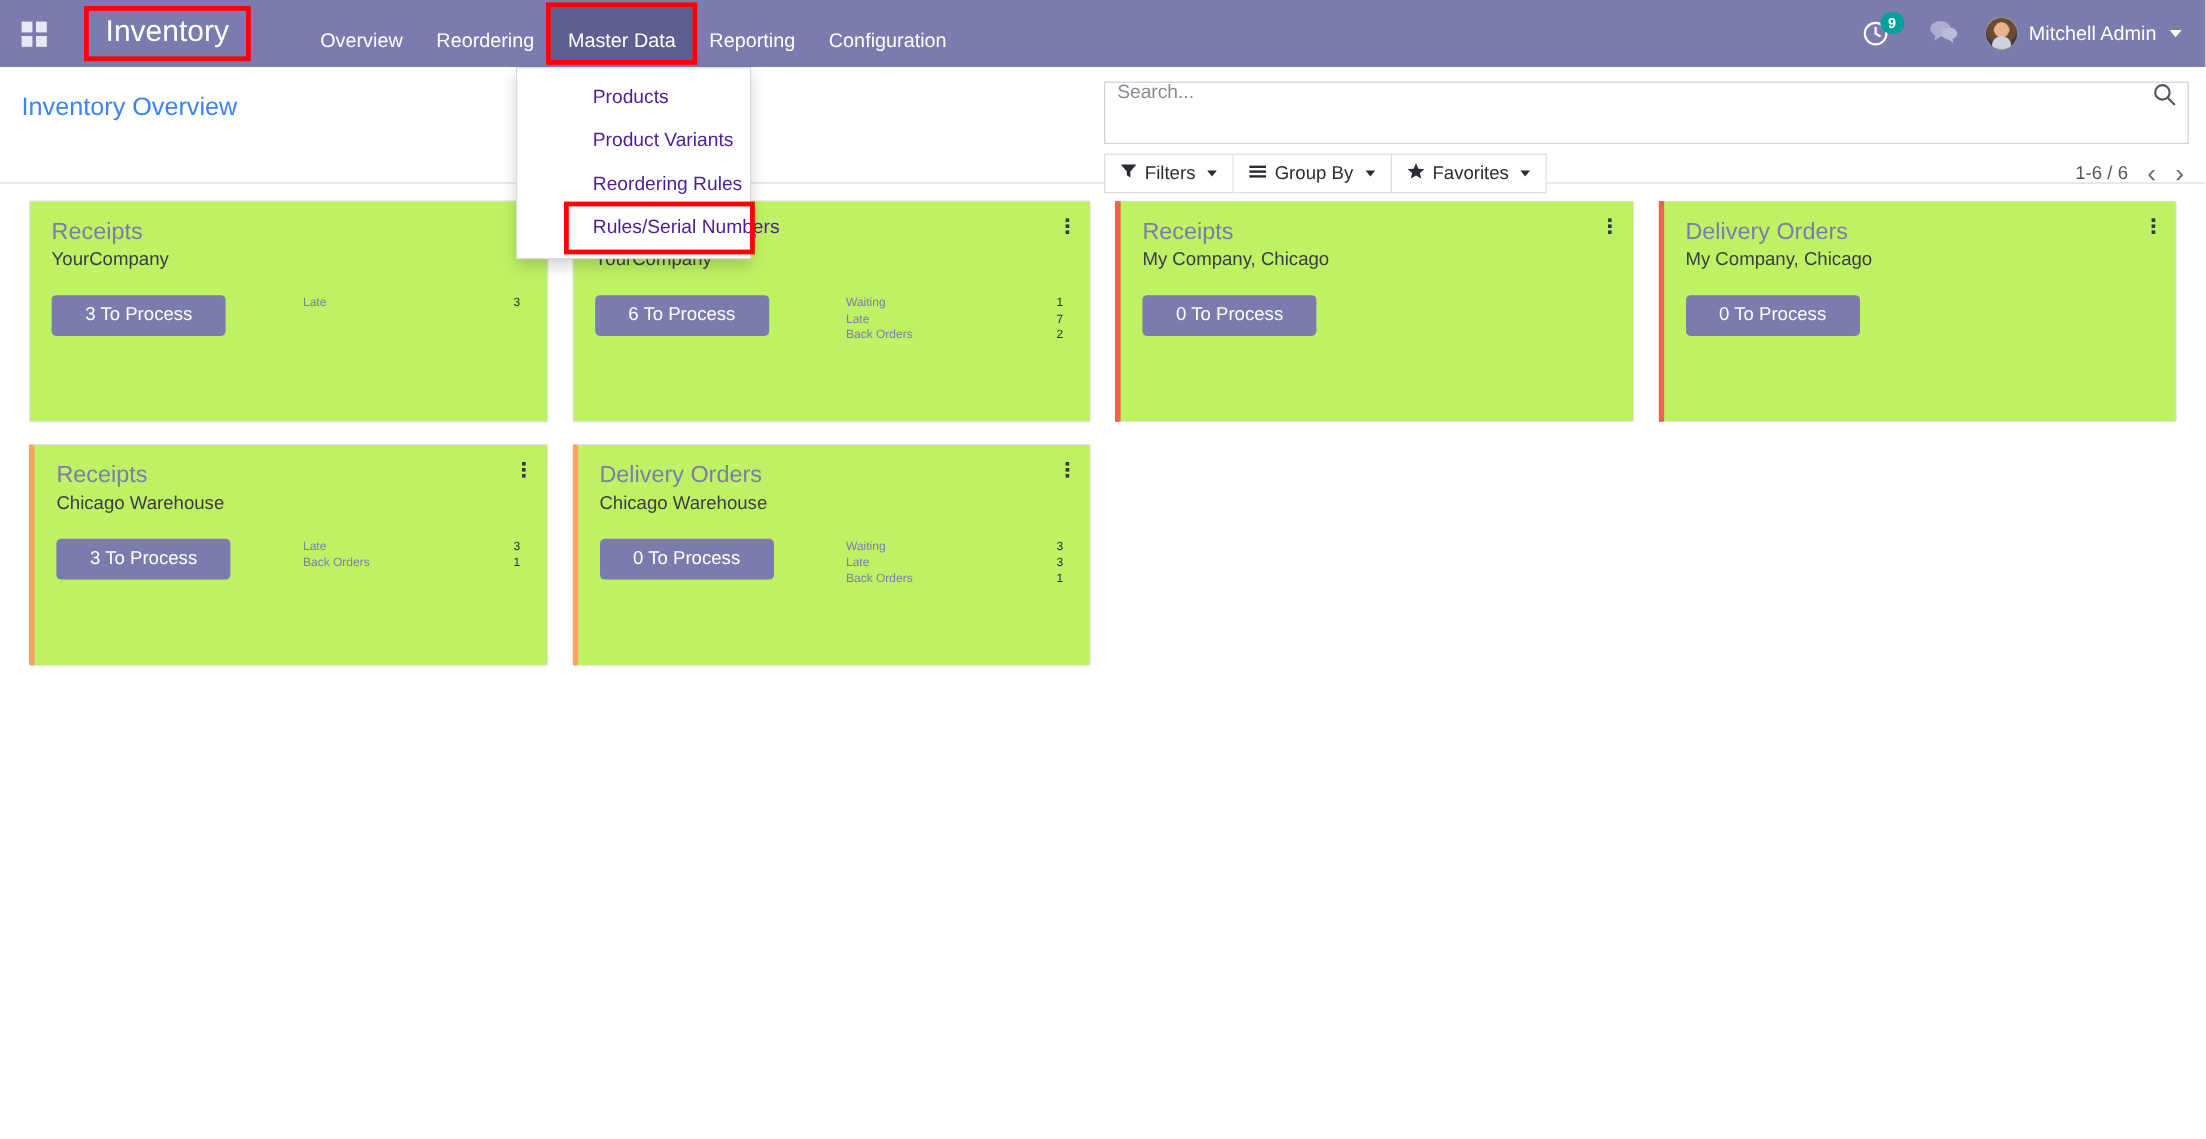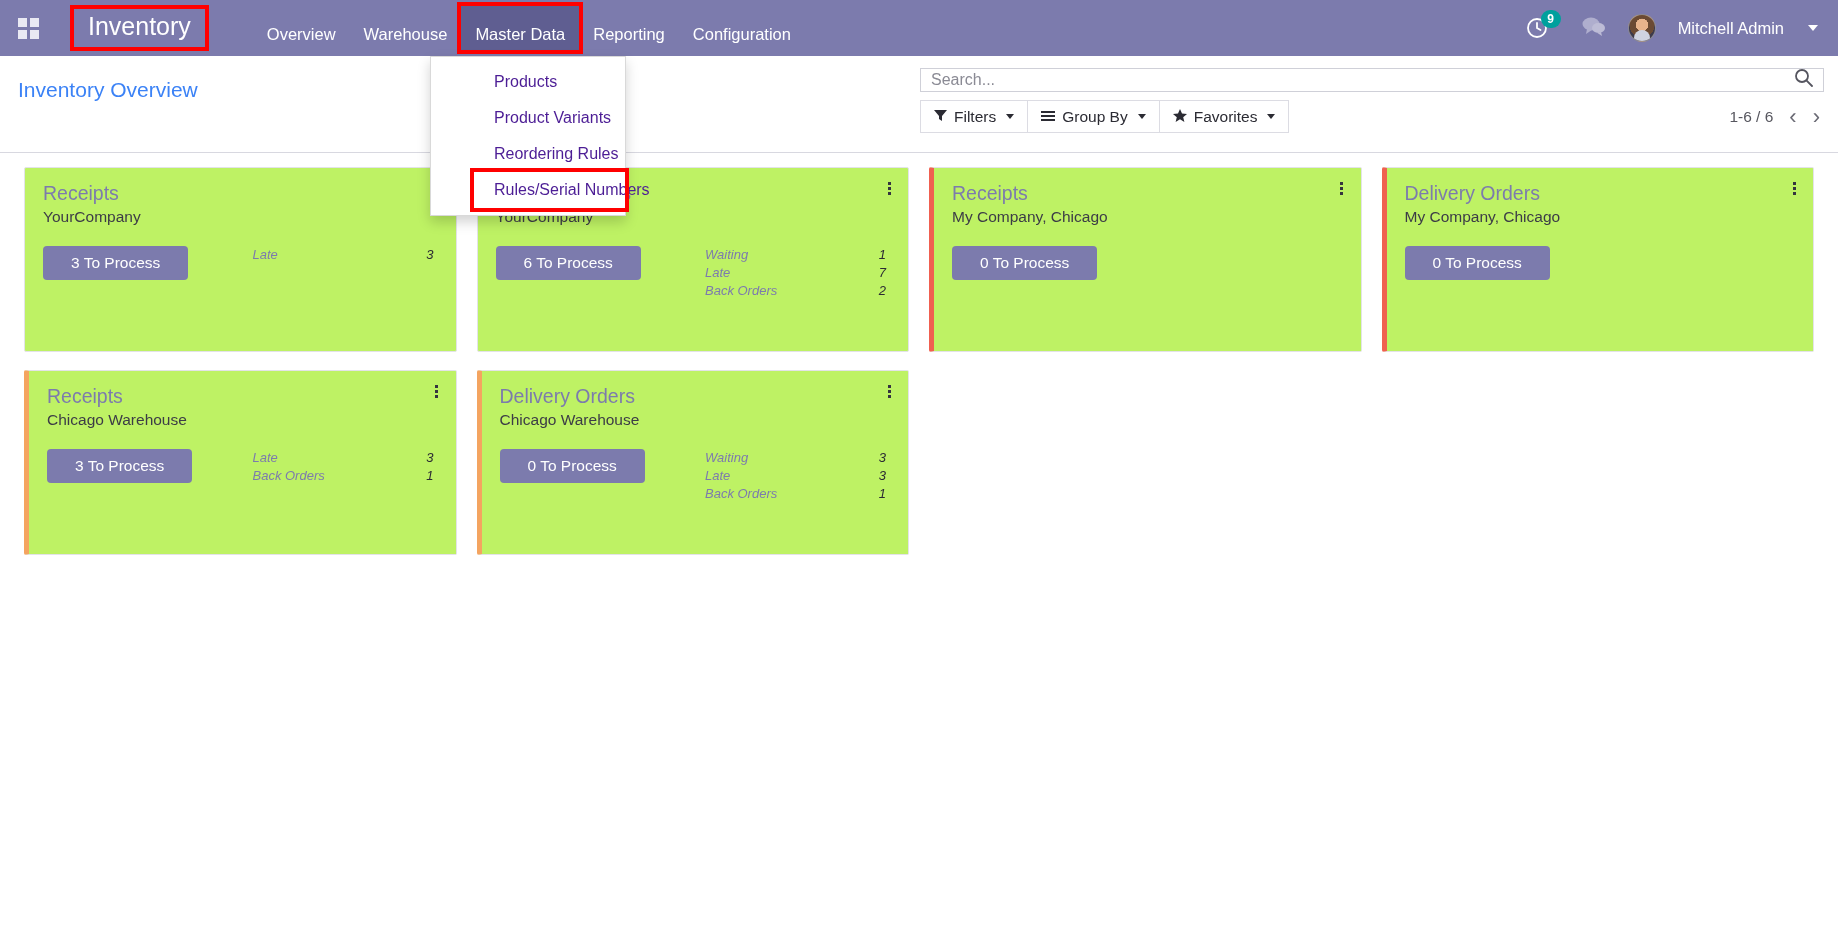--- a/index.html
+++ b/index.html
@@ -75,21 +75,21 @@
     font-size: 12px;
     border-radius: 9px;
     min-width: 20px;
     height: 18px;
     line-height: 18px;
     text-align: center;
     padding: 0 4px;
     font-weight: 600;
   }
   .chat-icon { cursor: pointer; opacity: .85; }
-  .user-box { display: flex; align-items: center; gap: 22px; cursor: pointer; }
+  .user-box { display: flex; align-items: center; gap: 9px; cursor: pointer; }
   .avatar {
     width: 28px; height: 28px; border-radius: 50%;
     background: radial-gradient(circle at 50% 38%, #e8b48c 0 30%, #6b4a33 31% 60%, #3d3a4a 61% 100%);
     border: 1px solid rgba(255,255,255,.4);
     overflow: hidden; position: relative;
   }
   .avatar::after {
     content:""; position:absolute; left:50%; top:58%;
     transform: translateX(-50%);
     width: 16px; height: 14px; border-radius: 8px 8px 3px 3px;
@@ -151,22 +151,22 @@
   .cp-right {
     position: absolute;
     left: 920px;
     right: 14px;
     top: 12px;
   }
   .search-row { display: flex; align-items: center; }
   .searchbox {
     flex: 1;
     border: 1px solid #cfd0d8;
-    height: 24px;
-    display: flex; align-items: center;
+    height: 52px;
+    display: flex; align-items: flex-start;
     padding: 0 10px;
     background: #fff;
   }
   .searchbox input {
     border: none; outline: none;
     font-size: 16px; color: #55555f;
     width: 100%;
     font-family: "Liberation Sans", sans-serif;
     background: transparent;
   }
@@ -250,23 +250,22 @@
     cursor: pointer;
   }
   .stats {
     margin-left: auto;
     width: 185px;
     padding-right: 4px;
   }
   .stat-row {
     display: flex;
     justify-content: space-between;
-    font-size: 13px;
+    font-size: 10px;
     line-height: 1.35;
-    font-style: italic;
   }
   .stat-label { color: #7C7BAD; cursor: pointer; }
   .stat-value { color: #2b2b33; }
   .kebab {
     position: absolute;
     top: 10px; right: 12px;
     width: 14px; height: 20px;
     display: flex; flex-direction: column;
     align-items: center; justify-content: center;
     gap: 2px;
@@ -285,21 +284,21 @@
         <i></i>
         <i></i>
         <i></i>
       </div>
   </div>
 
   <div class="brand hl-red">Inventory</div>
 
   <div class="nav-items">
     <div class="nav-item">Overview</div>
-    <div class="nav-item">Warehouse</div>
+    <div class="nav-item">Reordering</div>
     <div class="nav-item active hl-red">Master Data</div>
     <div class="nav-item">Reporting</div>
     <div class="nav-item">Configuration</div>
   </div>
 
   <div class="nav-right">
     <div class="clock-wrap">
       <svg width="24" height="24" viewBox="0 0 24 24" fill="none" style="margin-top:3px">
         <circle cx="12" cy="12" r="9" stroke="#ffffff" stroke-width="1.8" fill="none"></circle>
         <path d="M12 7 V12 L15.5 14" stroke="#ffffff" stroke-width="1.8" stroke-linecap="round"></path>

